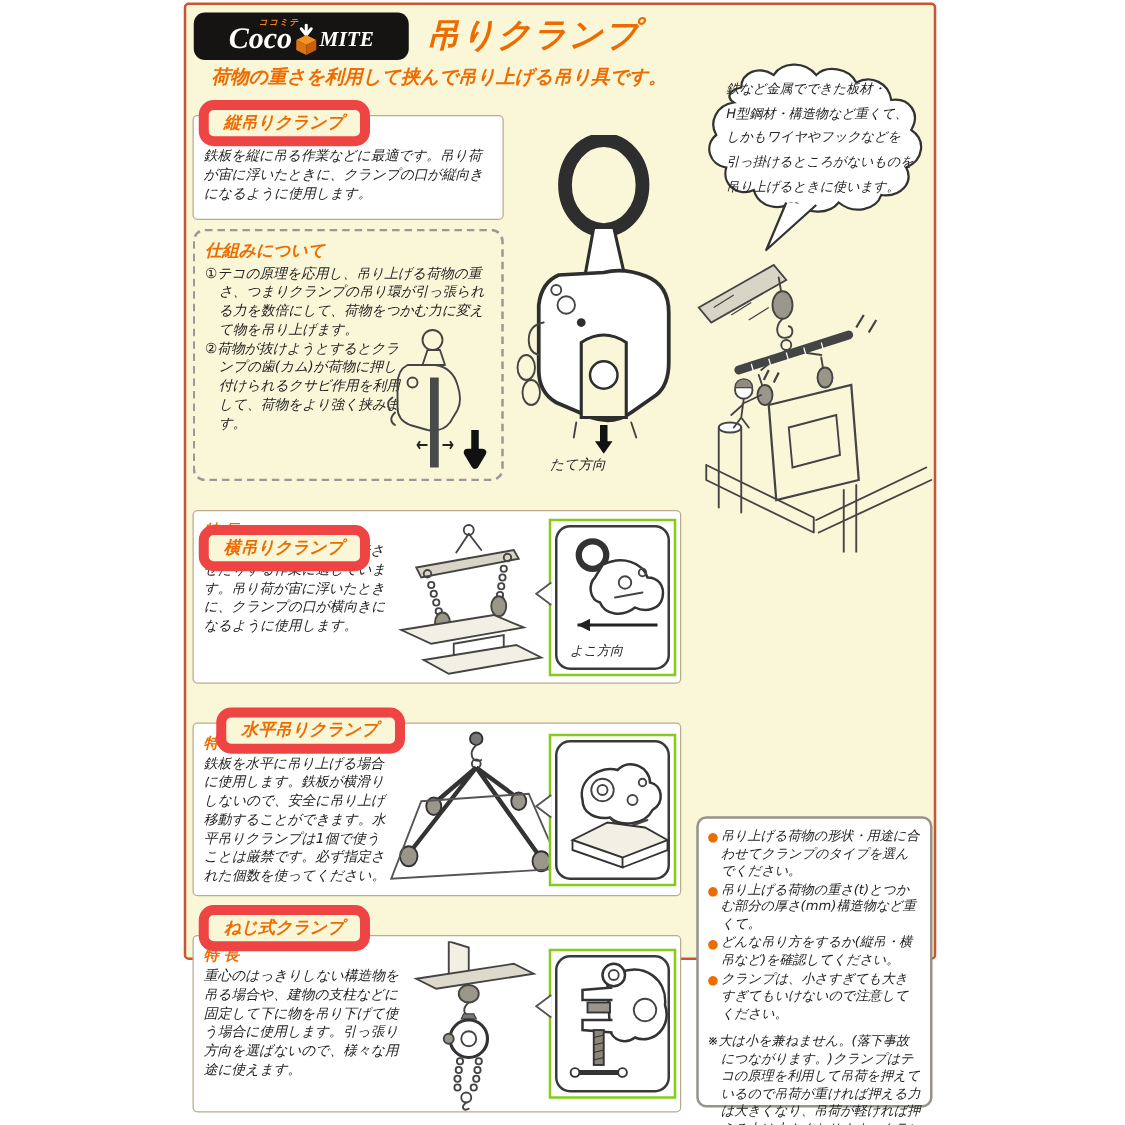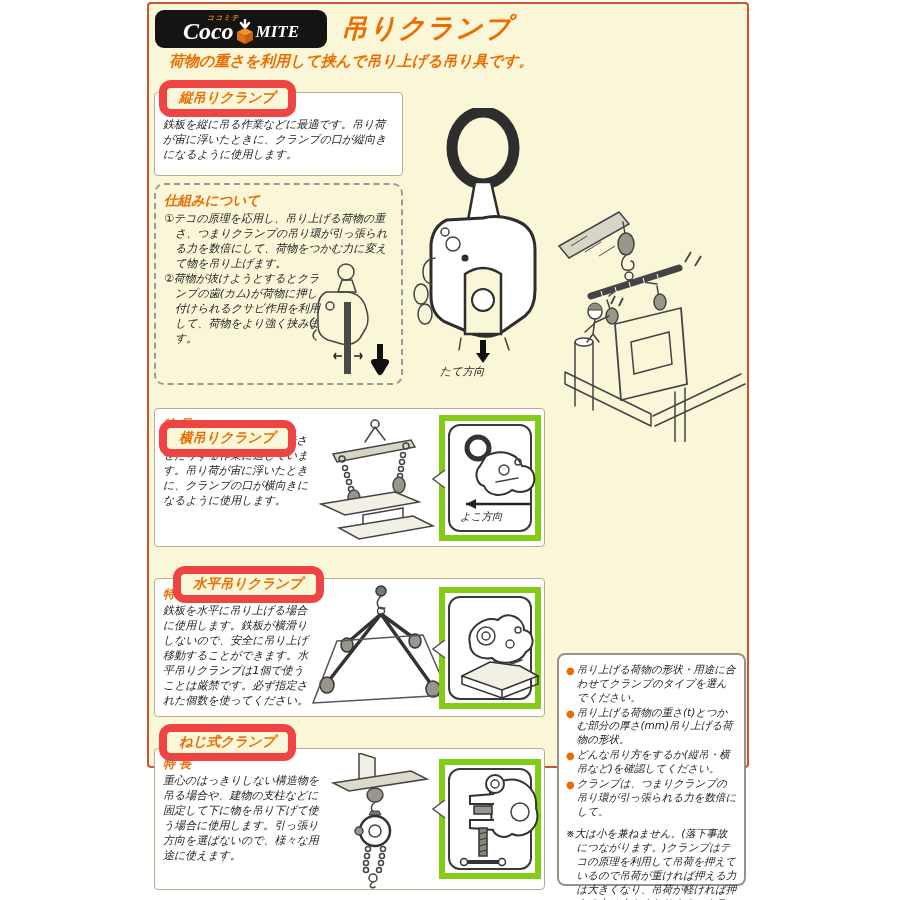--- a/index.html
+++ b/index.html
@@ -19,21 +19,21 @@
   
   .pill{background:#FAF6D8;border:8px solid #ef4444;border-radius:12px;padding:1px 13px 2px 12px;
         font-size:13.5px;font-weight:bold;color:#ED6C00;white-space:nowrap;z-index:3;}
   .sec-box{background:#fff;border:1.5px solid #B9AC8D;border-radius:4px;z-index:1;}
   .feature{color:#ED6C00;font-weight:bold;font-size:12px;margin:0 0 1px 0;}
   .body-text{font-size:11px;line-height:1.36;color:#222;}
   .dash-box{border:2px dashed #999;border-radius:10px;background:#FAF6D8;}
   .mech-head{color:#ED6C00;font-weight:bold;font-size:13.5px;}
   .hang{text-indent:-1em;padding-left:1em;}
   .dir-label{font-size:11px;color:#222;}
-  .callout{background:#fff;border:6px solid #84cc16;padding:3px;z-index:2;}
+  .callout{background:#fff;border:2px solid #84cc16;padding:3px;z-index:2;}
   .callout-inner{border:2px solid #3a3a3a;border-radius:12px;background:#fff;width:100%;height:100%;
                  box-sizing:border-box;position:relative;}
   .tips-box{background:#fff;border:2px solid #97938B;border-radius:8px;padding:8px 7px;}
   .tip-row{display:flex;font-size:10.5px;line-height:1.32;margin-bottom:1px;}
   .tip-bullet{color:#ED6C00;margin-right:2px;flex:0 0 auto;font-size:10px;padding-top:1px;}
   .note{font-size:10.5px;line-height:1.33;margin-top:9px;text-indent:-1em;padding-left:1em;}
   svg{display:block;}
   .stroke{stroke:#444;fill:none;stroke-width:1.5;stroke-linecap:round;stroke-linejoin:round;}
 </style>
 </head>
@@ -89,20 +89,38 @@
     <circle cx="44" cy="124" r="4" class="stroke"></circle>
     <path d="M34,150 Q22,152 22,164 Q22,174 30,176" class="stroke" stroke-width="2.5"></path>
     <ellipse cx="20" cy="186" rx="7" ry="10" class="stroke" stroke-width="2.5"></ellipse>
     <ellipse cx="24" cy="206" rx="7" ry="10" class="stroke" stroke-width="2.5"></ellipse>
     <path d="M60,230 L58,242 M104,230 L108,242" class="stroke"></path>
     <path d="M82,232 L82,248" stroke="#111" stroke-width="6"></path>
     <polygon points="75,245 82,255 89,245" fill="#111"></polygon>
   </svg>
   <div class="abs dir-label" style="left:291px;top:360px;">たて方向</div>
 
+  <div class="abs" style="left:408px;top:34px;width:192px;height:164px;">
+    <svg width="192" height="164" viewBox="0 0 192 164">
+      <path d="M30,44 C16,46 10,60 16,70 C6,78 10,94 24,96 C20,110 34,120 46,114
+               C50,128 68,132 78,122 C88,134 106,134 114,124 C126,134 144,130 148,118
+               C164,120 174,108 168,96 C182,90 184,74 172,66 C180,52 170,40 156,42
+               C154,28 140,22 128,28 C122,16 104,14 96,22 C86,10 68,12 62,22
+               C50,14 36,20 36,32 C26,34 24,40 30,44 Z" fill="#fff" stroke="#333" stroke-width="1.8"></path>
+      <path d="M72,124 L56,162 L96,126" fill="#fff" stroke="#333" stroke-width="1.8" stroke-linejoin="round"></path>
+      <path d="M74,122 L94,122" stroke="#fff" stroke-width="4"></path>
+    </svg>
+    <div class="abs" style="left:24px;top:24px;width:150px;font-size:10.5px;line-height:1.88;">
+      <div>鉄など金属でできた板材・</div>
+      <div>H型鋼材・構造物など重くて、</div>
+      <div>しかもワイヤやフックなどを</div>
+      <div>引っ掛けるところがないものを</div>
+      <div>吊り上げるときに使います。</div>
+    </div>
+  </div>
 
   <svg class="abs" style="left:408px;top:190px;" width="190" height="248" viewBox="0 0 190 248">
     <polygon points="2,52 62,18 72,30 12,64" fill="#d8d4c6" stroke="#444" stroke-width="1.5"></polygon>
     <path d="M14,52 L30,42 M28,58 L44,48 M42,62 L58,52" stroke="#444" stroke-width="1"></path>
     <path d="M66,28 L68,40" class="stroke"></path>
     <ellipse cx="69" cy="50" rx="8" ry="11" fill="#9a968a" stroke="#444" stroke-width="1.5"></ellipse>
     <path d="M69,61 C62,68 64,78 73,76 C78,75 78,68 74,67" class="stroke" stroke-width="2"></path>
     <circle cx="72" cy="82" r="4" class="stroke"></circle>
     <path d="M72,86 L52,102 M72,86 L100,90" class="stroke"></path>
     <path d="M34,102 L122,74" stroke="#444" stroke-width="7" stroke-linecap="round"></path>
@@ -253,26 +271,26 @@
     </div>
   </div>
 
   <div class="abs tips-box" style="left:408px;top:649px;width:189px;height:233px;">
     <div class="tip-row">
       <span class="tip-bullet">●</span>
       <span>吊り上げる荷物の形状・用途に合わせてクランプのタイプを選んでください。</span>
     </div>
     <div class="tip-row">
       <span class="tip-bullet">●</span>
-      <span>吊り上げる荷物の重さ(t)とつかむ部分の厚さ(mm)吊り上げる荷物の形状。</span>
+      <span>吊り上げる荷物の重さ(t)とつかむ部分の厚さ(mm)構造物など重くて。</span>
     </div>
     <div class="tip-row">
       <span class="tip-bullet">●</span>
       <span>どんな吊り方をするか(縦吊・横吊など)を確認してください。</span>
     </div>
     <div class="tip-row">
       <span class="tip-bullet">●</span>
-      <span>クランプは、つまりクランプの吊り環が引っ張られる力を数倍にして。</span>
+      <span>クランプは、小さすぎても大きすぎてもいけないので注意してください。</span>
     </div>
     <div class="note">※大は小を兼ねません。(落下事故につながります。)クランプはテコの原理を利用して吊荷を押えているので吊荷が重ければ押える力は大きくなり、吊荷が軽ければ押える力は小さくなります。クランプの使用荷重は、最大使用荷重の1/5以上でないといけません。(2tであれば400kg以上)なお、荷重内であっても極端に薄いものは使用できません。</div>
   </div>
 
 </div>
 
 </body></html>

